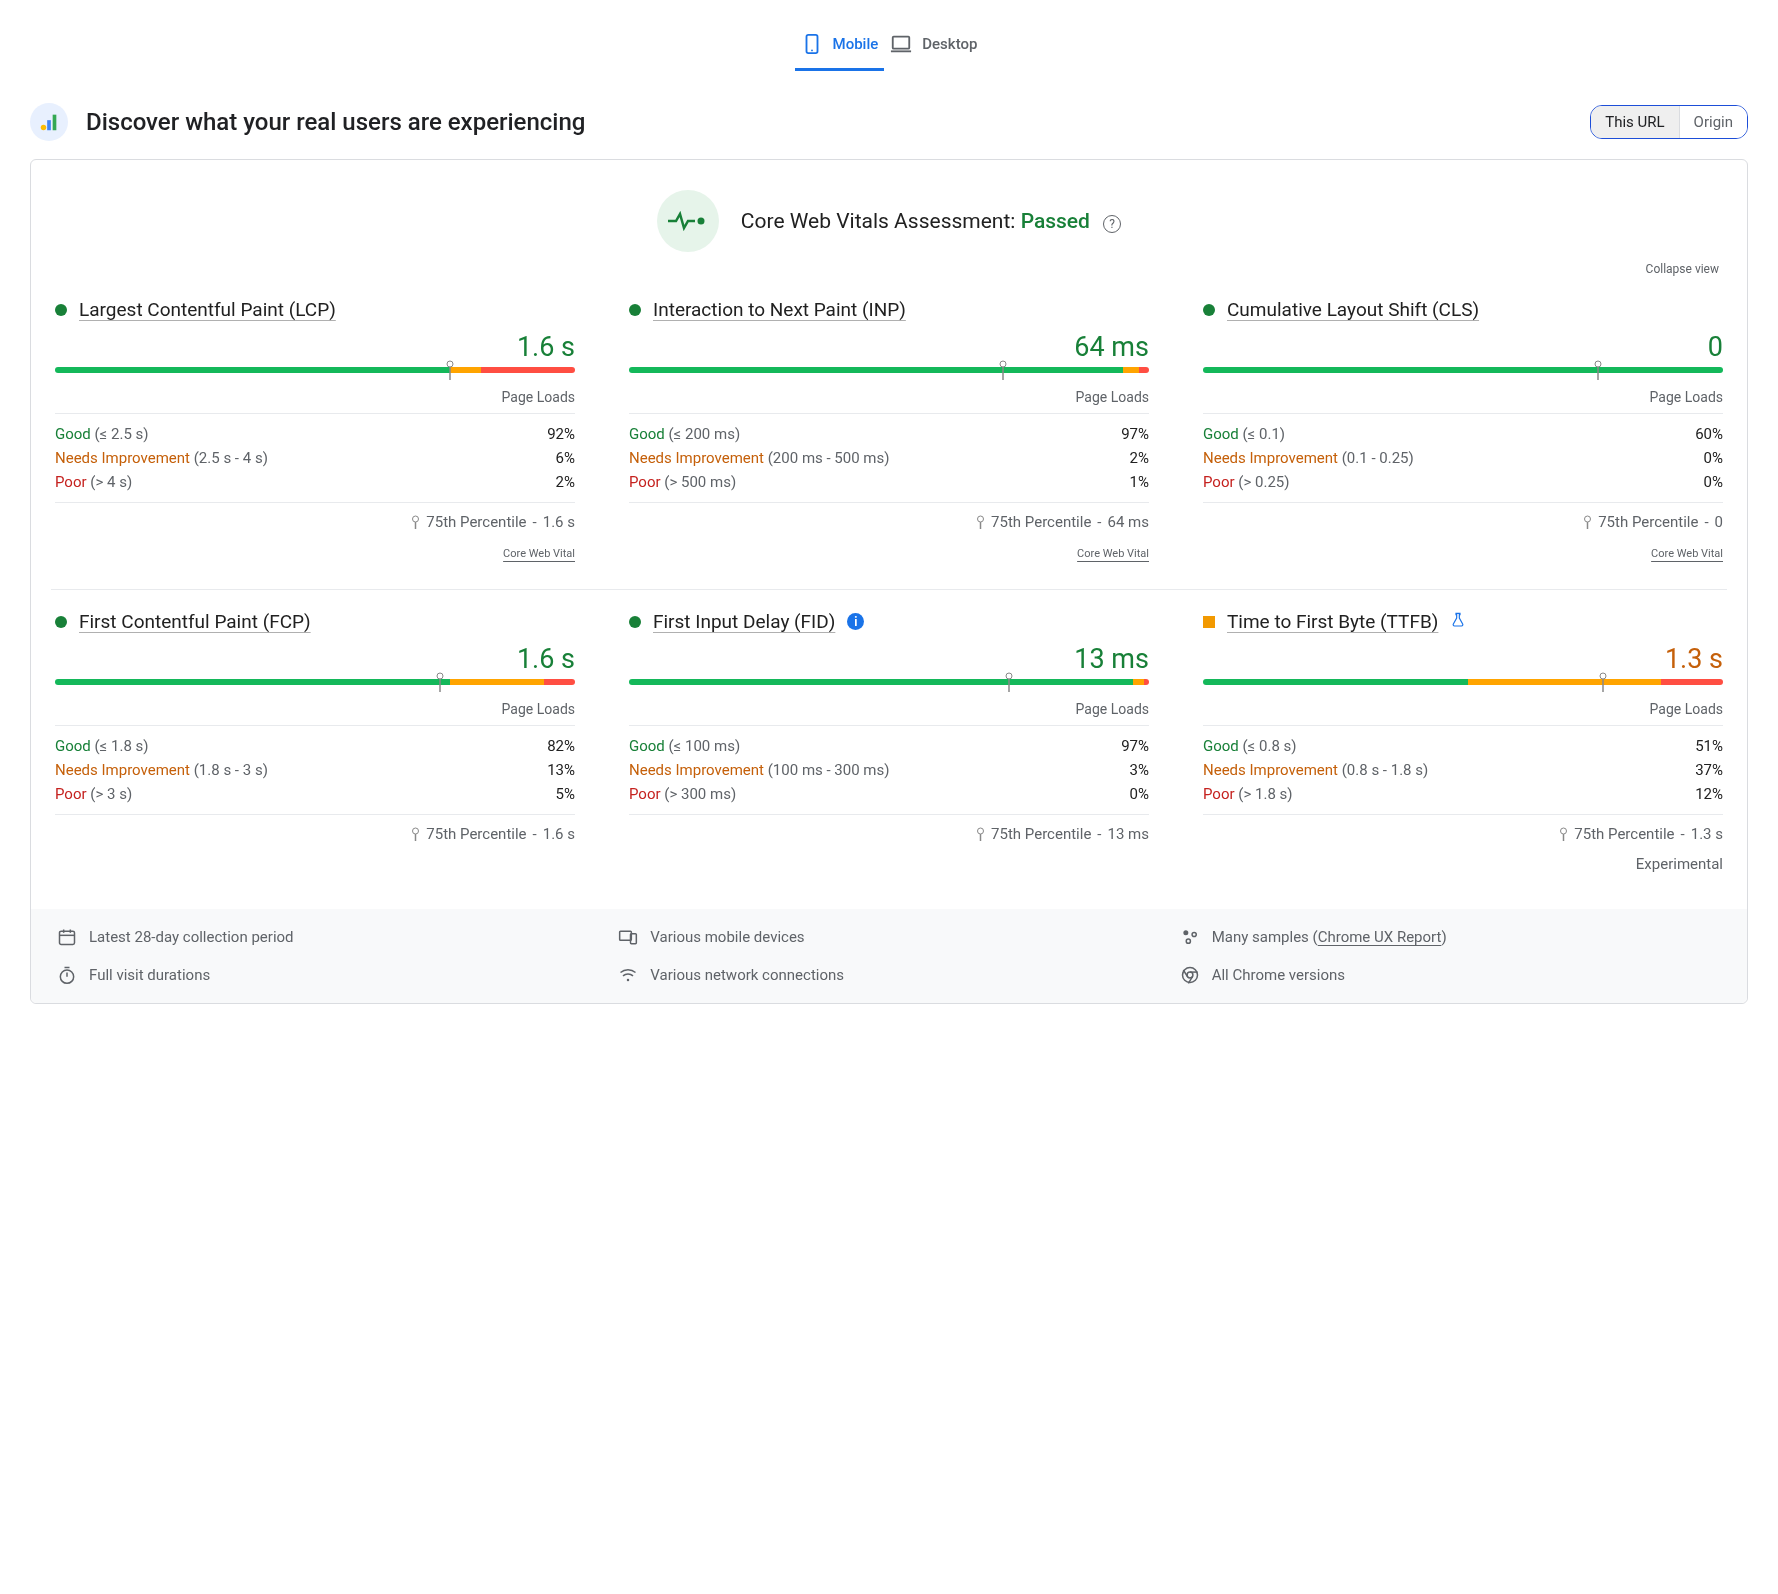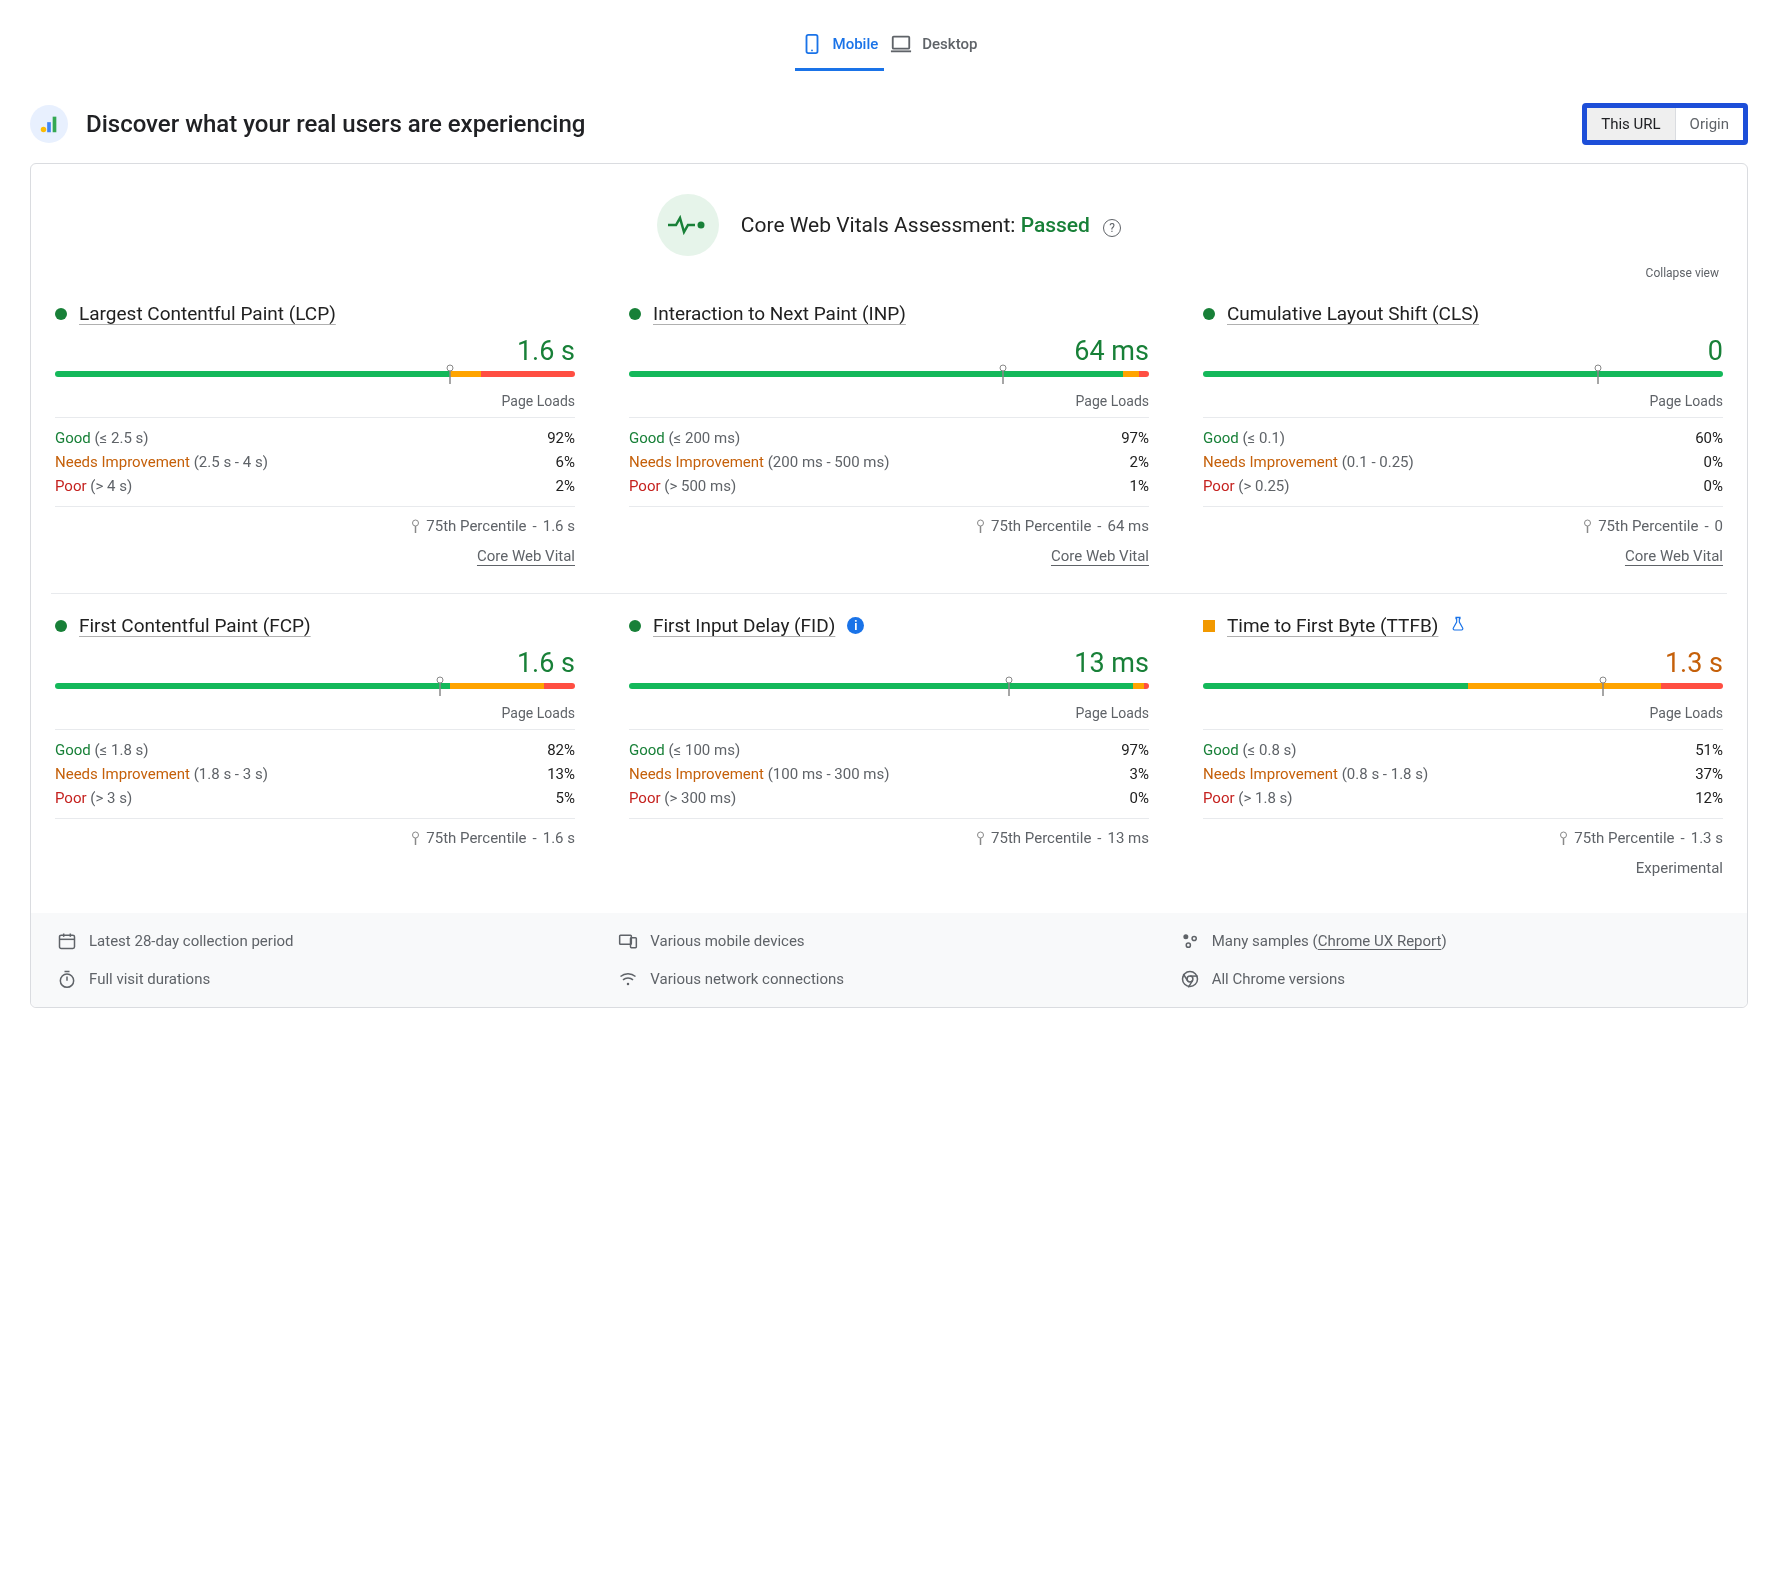--- a/index.html
+++ b/index.html
@@ -43,22 +43,22 @@
     gap: 18px;
   }
   .header-icon {
     width: 38px; height: 38px; border-radius: 50%;
     background: #e8f0fe;
     display: flex; align-items: center; justify-content: center;
   }
   .header-title { font-size: 24px; font-weight: 500; color: #202124; }
   .toggle-group {
     display: flex;
-    border: 5px solid #1d4ed8;
-    border-radius: 4px;
+    border: 1px solid #1d4ed8;
+    border-radius: 12px;
     overflow: hidden;
   }
   .toggle-btn {
     padding: 7px 14px;
     font-size: 15px;
     cursor: pointer;
     color: #5f6368;
     background: #fff;
   }
   .toggle-btn.active { background: #efefef; color: #202124; }
@@ -143,21 +143,21 @@
   .dist-row .range{ color:#5f6368;}
   .dist-divider{ border-top:1px solid #e8eaed; margin-top:8px; padding-top:10px;}
   .percentile-row{
     display:flex; justify-content:flex-end; align-items:center; gap:6px;
     color:#5f6368; font-size:15px;
   }
   .link-row{
     text-align:right; margin-top: 12px;
   }
   .link-row a{
-    color:#5f6368; font-size:15px;
+    color:#5f6368; font-size:11px;
     text-decoration: underline; text-underline-offset:4px; cursor:pointer;
   }
   .info-badge{
     width:17px;height:17px;border-radius:50%;background:#1a73e8;color:#fff;
     display:inline-flex;align-items:center;justify-content:center;font-size:12px;font-weight:bold;
   }
   .flask-icon svg{width:16px;height:16px;}
   .exp-text{ text-align:right; color:#5f6368; font-size:15px; margin-top:12px;}
   .footer-grid{
     background:#f8f9fa; margin-top: 36px;

